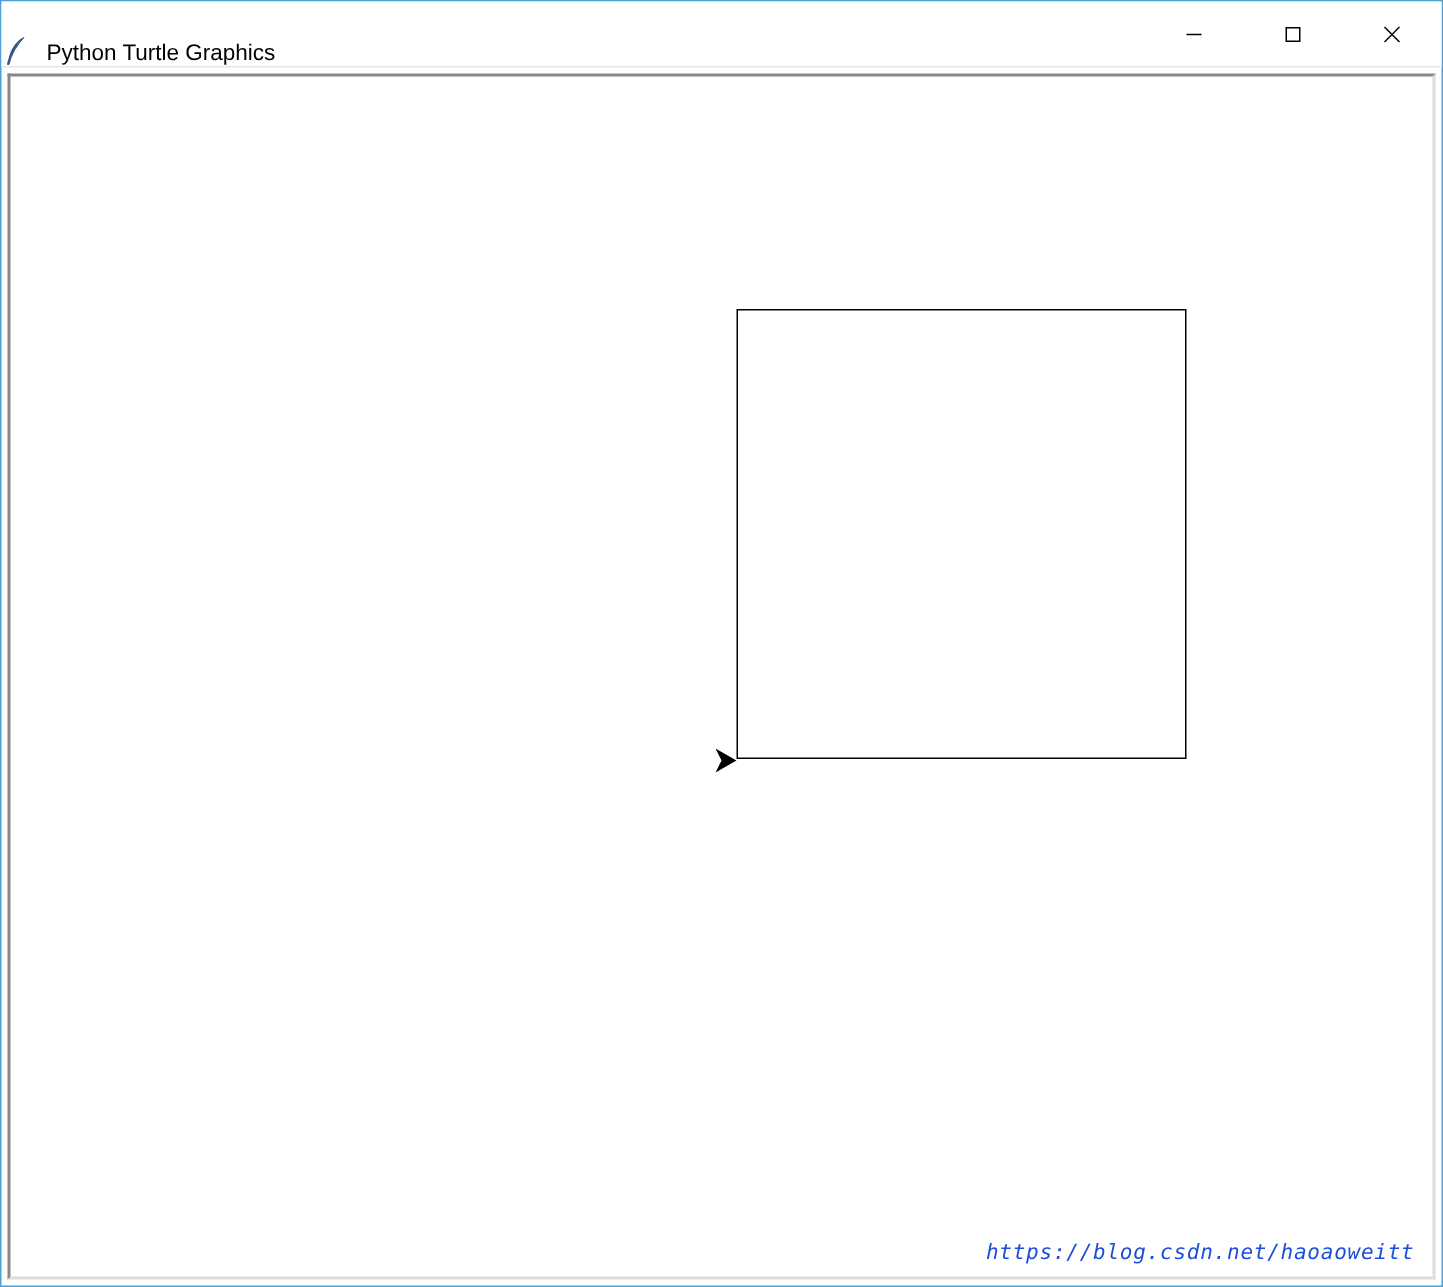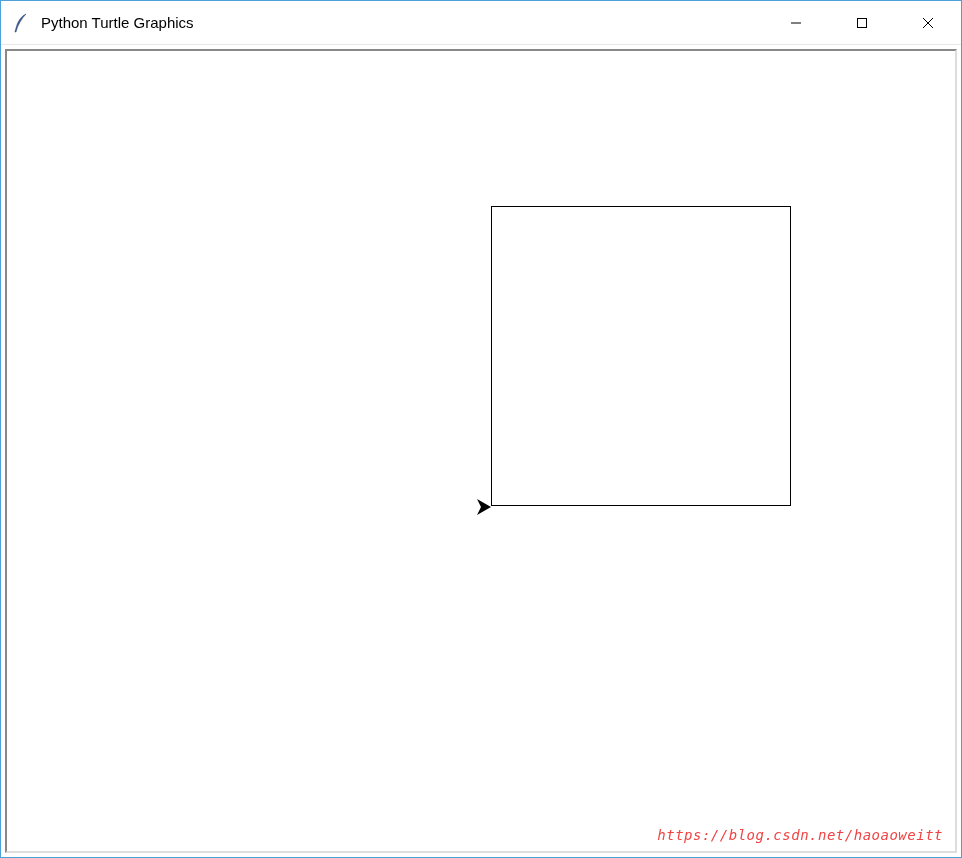--- a/index.html
+++ b/index.html
@@ -20,22 +20,21 @@
       height: 858px;
       border: 1px solid #4da0d8;
       background: #ffffff;
       display: flex;
       flex-direction: column;
     }
     .titlebar {
       height: 44px;
       background: #ffffff;
       display: flex;
-      align-items: center;
-      padding-left: 10px;
+      align-items: flex-end;
       border-bottom: 1px solid #e8e8e8;
       flex-shrink: 0;
     }
     .app-icon {
       width: 20px;
       height: 20px;
       margin-right: 10px;
       display: flex;
       align-items: center;
       justify-content: center;
@@ -85,21 +84,21 @@
     }
     .turtle-cursor {
       position: absolute;
     }
     .watermark {
       position: absolute;
       bottom: 8px;
       right: 12px;
       font-family: monospace;
       font-size: 14px;
-      color: #ef4444;
+      color: #1d4ed8;
       font-style: italic;
       letter-spacing: 0.5px;
       pointer-events: none;
     }
   </style>
 </head>
 <body>
 
 <div class="window">
   <div class="titlebar">

